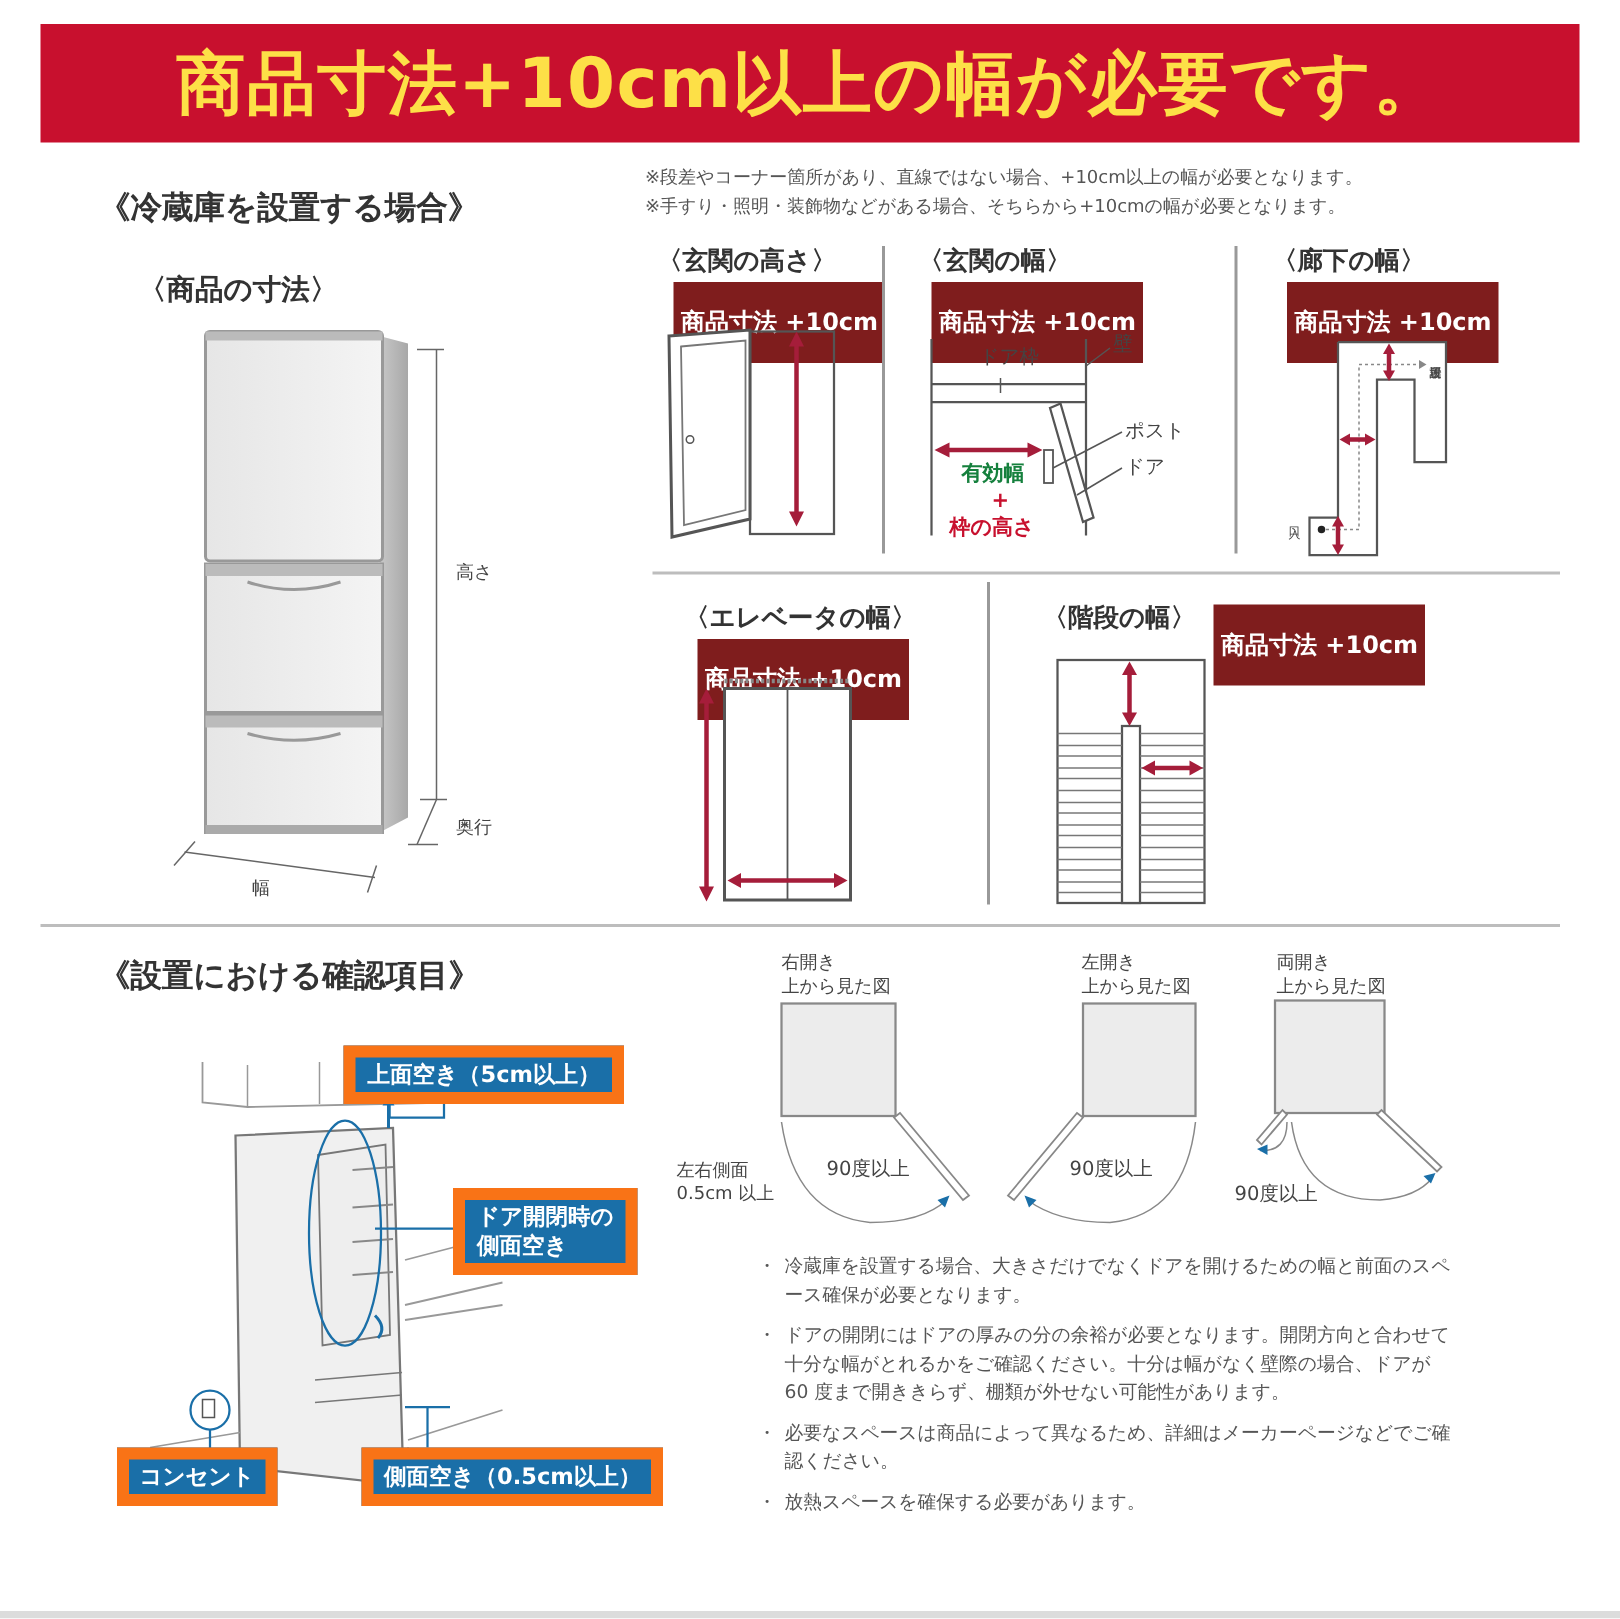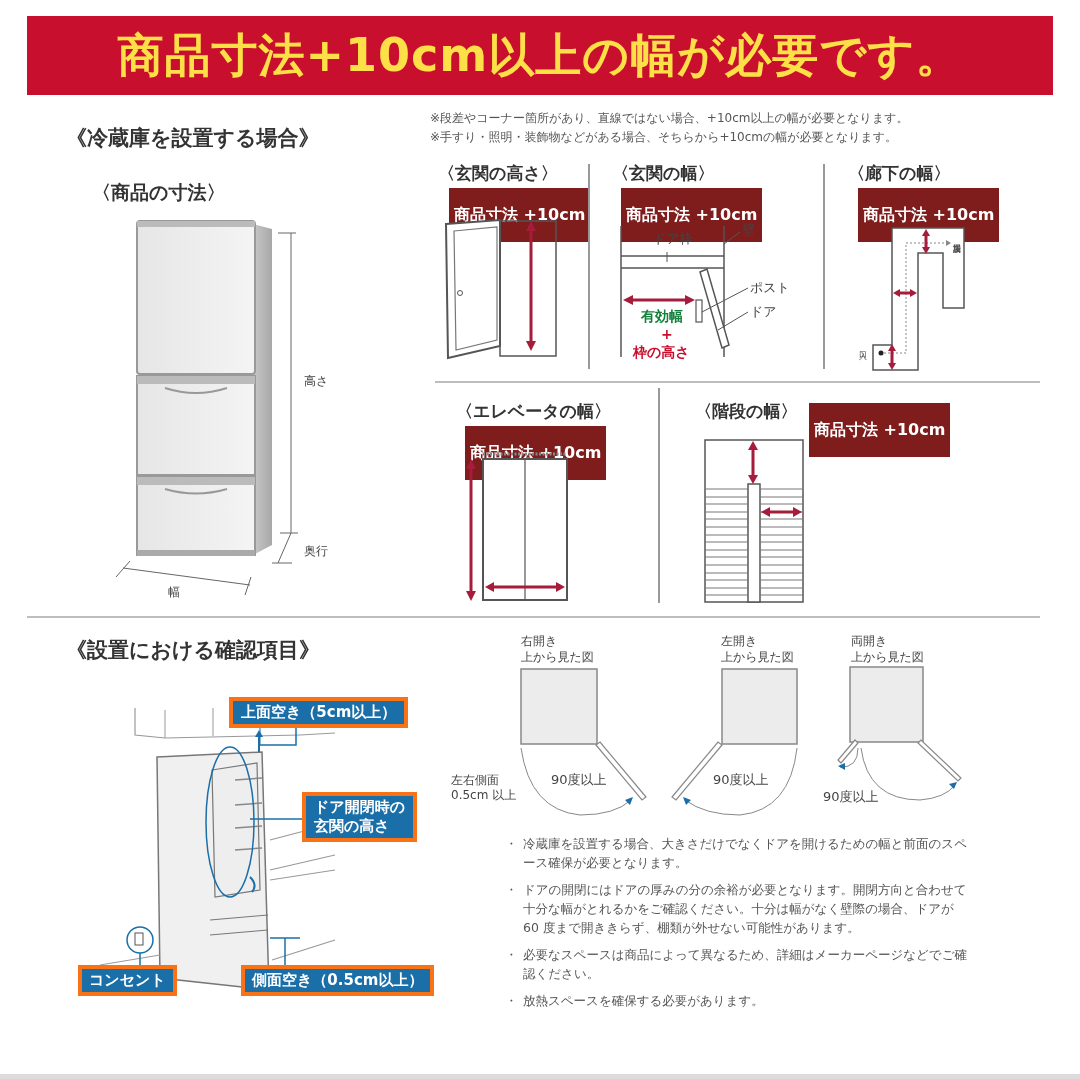--- a/index.html
+++ b/index.html
@@ -9,21 +9,21 @@
 
   .banner { left: 27px; top: 16px; width: 1026px; height: 79px; background: #c8102e; display: flex; align-items: center; justify-content: center; }
   .banner-text { color: #fde047; font-size: 46px; font-weight: bold; letter-spacing: 1px; white-space: nowrap; }
 
   .section-title { font-size: 21px; font-weight: bold; color: #333; white-space: nowrap; }
   .sub-title { font-size: 19px; font-weight: bold; color: #333; white-space: nowrap; }
   .note { font-size: 12px; color: #555; white-space: nowrap; line-height: 19px; }
 
   .tag { background: #7f1d1d; color: #fff; font-size: 16px; font-weight: bold; padding: 20px 5px; white-space: nowrap; line-height: 14px; }
 
-  .blue-tag { background: #1a6fa8; color: #fff; font-weight: bold; white-space: nowrap; border: 4px solid #f97316; }
+  .blue-tag { background: #1a6fa8; color: #fff; font-weight: bold; white-space: nowrap; border: 8px solid #f97316; }
 
   .divider-h { height: 2px; background: #bdbdbd; }
   .divider-v { width: 1.5px; background: #999; }
 
   .small-label { font-size: 12px; color: #444; white-space: nowrap; line-height: 15px; }
   .bullets { font-size: 12.5px; color: #555; line-height: 19px; }
   .bullets li { list-style: none; position: relative; padding-left: 18px; margin-bottom: 8px; }
   .bullets li::before { content: "・"; position: absolute; left: 0; }
 
   svg { position: absolute; overflow: visible; }
@@ -255,21 +255,21 @@
   <rect x="135" y="933" width="8" height="12" fill="#fff" stroke="#555"></rect>
   <line x1="140" y1="953" x2="140" y2="968" stroke="#1a6fa8" stroke-width="1.5"></line>
 
   <line x1="270" y1="938" x2="300" y2="938" stroke="#1a6fa8" stroke-width="1.5"></line>
   <line x1="285" y1="938" x2="285" y2="965" stroke="#1a6fa8" stroke-width="1.5"></line>
 </svg>
 
 <div class="abs blue-tag" style="left:229px; top:697px; font-size:15px; padding:2px 8px;">上面空き（5cm以上）</div>
 <div class="abs blue-tag" style="left:302px; top:792px; font-size:15px; padding:2px 8px; line-height:19px;">
   <div>ドア開閉時の</div>
-  <div>玄関の高さ</div>
+  <div>側面空き</div>
 </div>
 <div class="abs blue-tag" style="left:78px; top:965px; font-size:15px; padding:2px 7px;">コンセント</div>
 <div class="abs blue-tag" style="left:241px; top:965px; font-size:15px; padding:2px 7px;">側面空き（0.5cm以上）</div>
 
 <div class="abs small-label" style="left:521px; top:634px;">右開き</div>
 <div class="abs small-label" style="left:521px; top:650px;">上から見た図</div>
 <div class="abs small-label" style="left:721px; top:634px;">左開き</div>
 <div class="abs small-label" style="left:721px; top:650px;">上から見た図</div>
 <div class="abs small-label" style="left:851px; top:634px;">両開き</div>
 <div class="abs small-label" style="left:851px; top:650px;">上から見た図</div>

